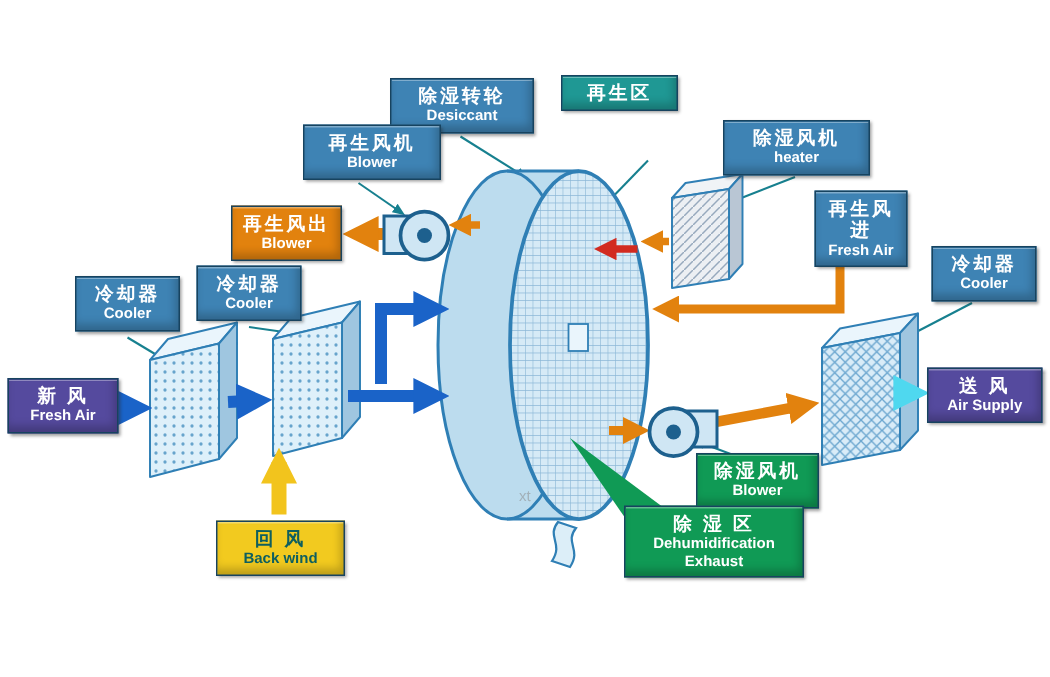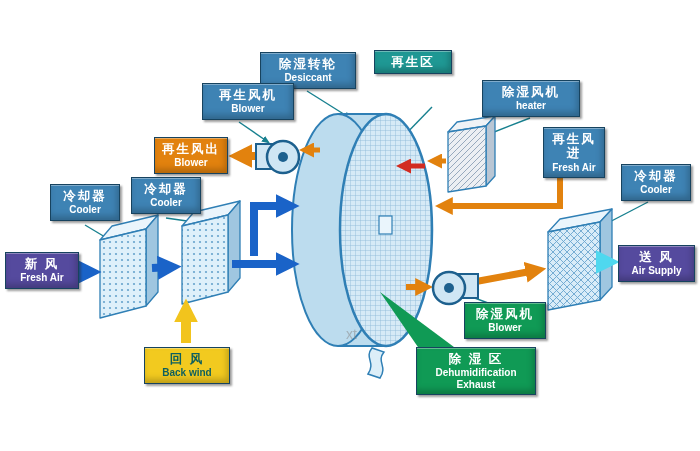--- a/index.html
+++ b/index.html
@@ -34,21 +34,21 @@
   .lbl .zh{font-size:12.5px;font-weight:bold;letter-spacing:2px;}
   .lbl .en{font-size:10px;font-weight:700;}
   .box-blue{background:var(--c-label_blue);}
   .box-teal{background:var(--c-label_teal);}
   .box-green{background:var(--c-label_green);}
   .box-orange{background:var(--c-label_orange);}
   .box-purple{background:var(--c-label_purple);}
   .box-yellow{background:var(--c-label_yellow);color:#0e5f5f;}
   .watermark{
     position:absolute;left:346px;top:284px;z-index:2;color:rgba(140,140,140,.55);
-    font-size:14px;margin-top:42px;
+    font-size:10px;margin-top:42px;
   }
   
   .comp{stroke:var(--c-wheel_outline);stroke-width:1.3;stroke-linejoin:round;}
   .callouts line{stroke:var(--c-callout_teal);stroke-width:1.4;}
   .ln-blue{stroke:var(--c-process_blue);}
   .ln-orange{stroke:var(--c-regen_orange);}
   .ln-red{stroke:var(--c-hot_red);}
   .ln-yellow{stroke:var(--c-return_yellow);}
   .ln-cyan{stroke:var(--c-supply_cyan);}
   .w5{stroke-width:5;} .w6{stroke-width:6;} .w7{stroke-width:7;} .w8{stroke-width:8;} .w10{stroke-width:10;}
@@ -235,20 +235,20 @@
   <div class="lbl box-yellow" style="left:144px;top:347px;width:86px">
     <span class="zh">回 风</span>
     <span class="en">Back wind</span>
   </div>
 
   <div class="lbl box-green" style="left:464px;top:302px;width:82px">
     <span class="zh">除湿风机</span>
     <span class="en">Blower</span>
   </div>
 
-  <div class="lbl box-green" style="left:416px;top:347px;width:120px">
+  <div class="lbl box-green" style="left:416px;top:337px;width:120px">
     <span class="zh">除 湿 区</span>
     <span class="en">Dehumidification Exhaust</span>
   </div>
 
   <div class="watermark">xt</div>
 
 </div>
 
 </body></html>

